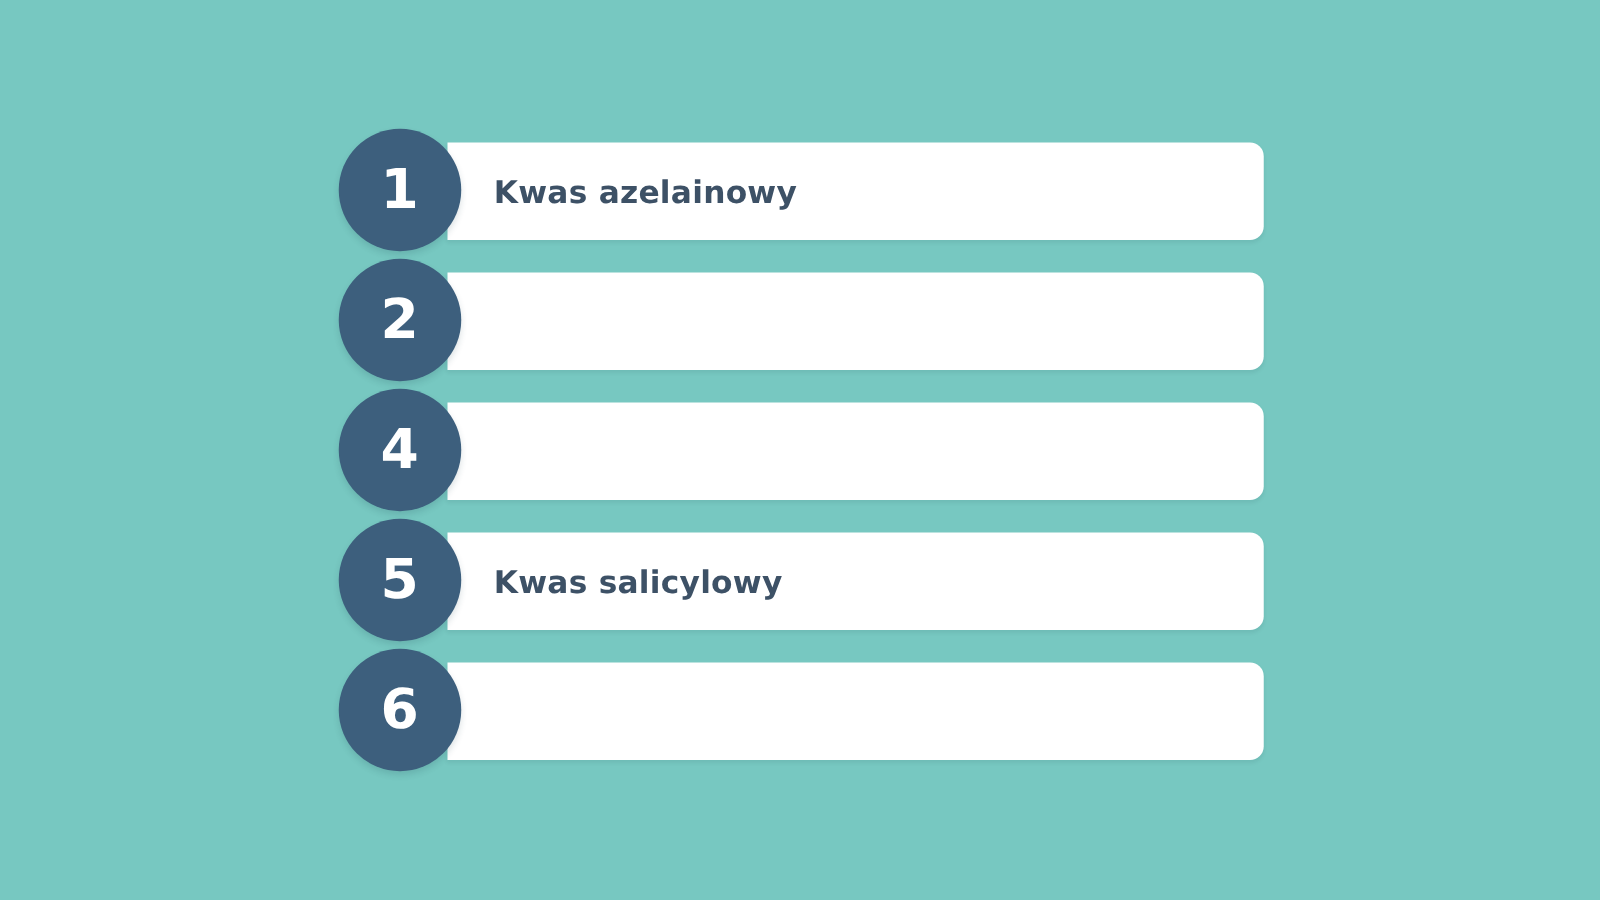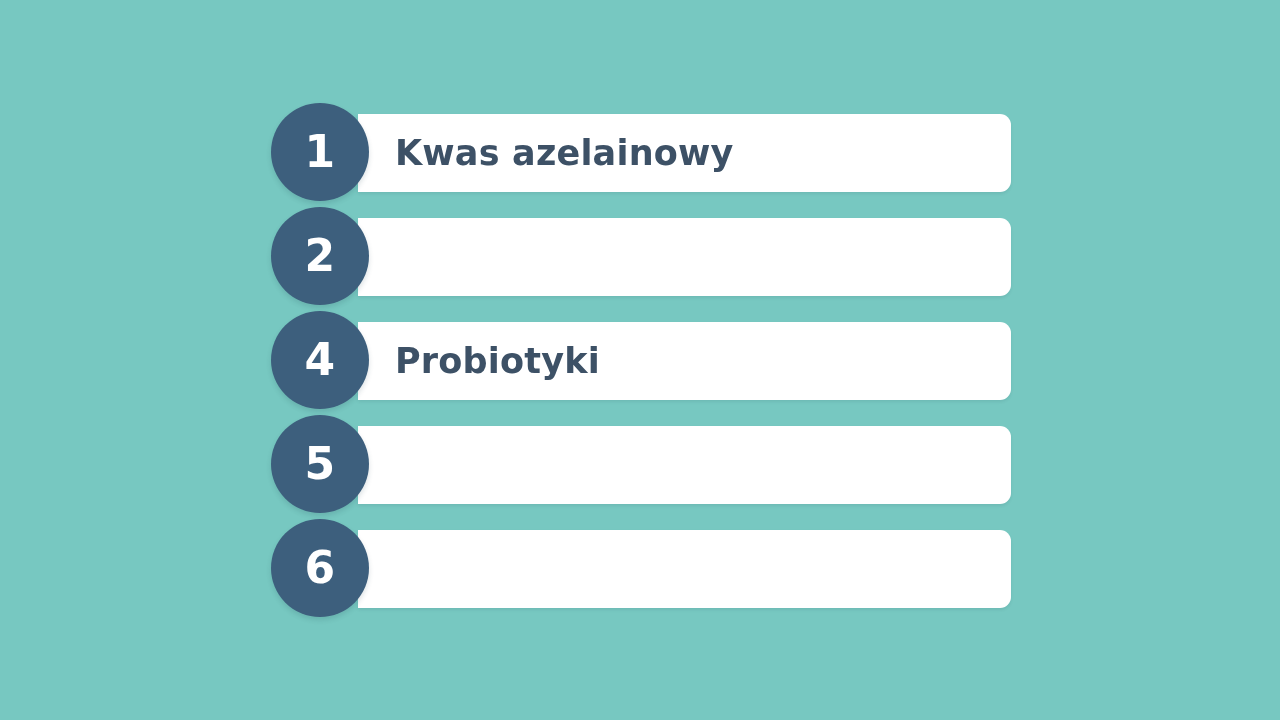--- a/index.html
+++ b/index.html
@@ -76,21 +76,21 @@
 
   .row-label {
     position: absolute;
     left: 124px;
     top: 11px;
     height: 78px;
     display: flex;
     align-items: center;
     z-index: 3;
     color: #3d5166;
-    font-size: 35px;
+    font-size: 25px;
     font-weight: bold;
     letter-spacing: 0.2px;
     white-space: nowrap;
   }
 </style>
 </head>
 <body>
 
 <div class="slide">
 
@@ -109,28 +109,28 @@
       <div class="row-badge">
         <span class="row-number">2</span>
       </div>
     </div>
 
     <div class="row">
       <div class="row-bar"></div>
       <div class="row-badge">
         <span class="row-number">4</span>
       </div>
-      <div class="row-label">Probiotyki</div>
     </div>
 
     <div class="row">
       <div class="row-bar"></div>
       <div class="row-badge">
         <span class="row-number">5</span>
       </div>
+      <div class="row-label">Kwas salicylowy</div>
     </div>
 
     <div class="row">
       <div class="row-bar"></div>
       <div class="row-badge">
         <span class="row-number">6</span>
       </div>
     </div>
 
   </div>

